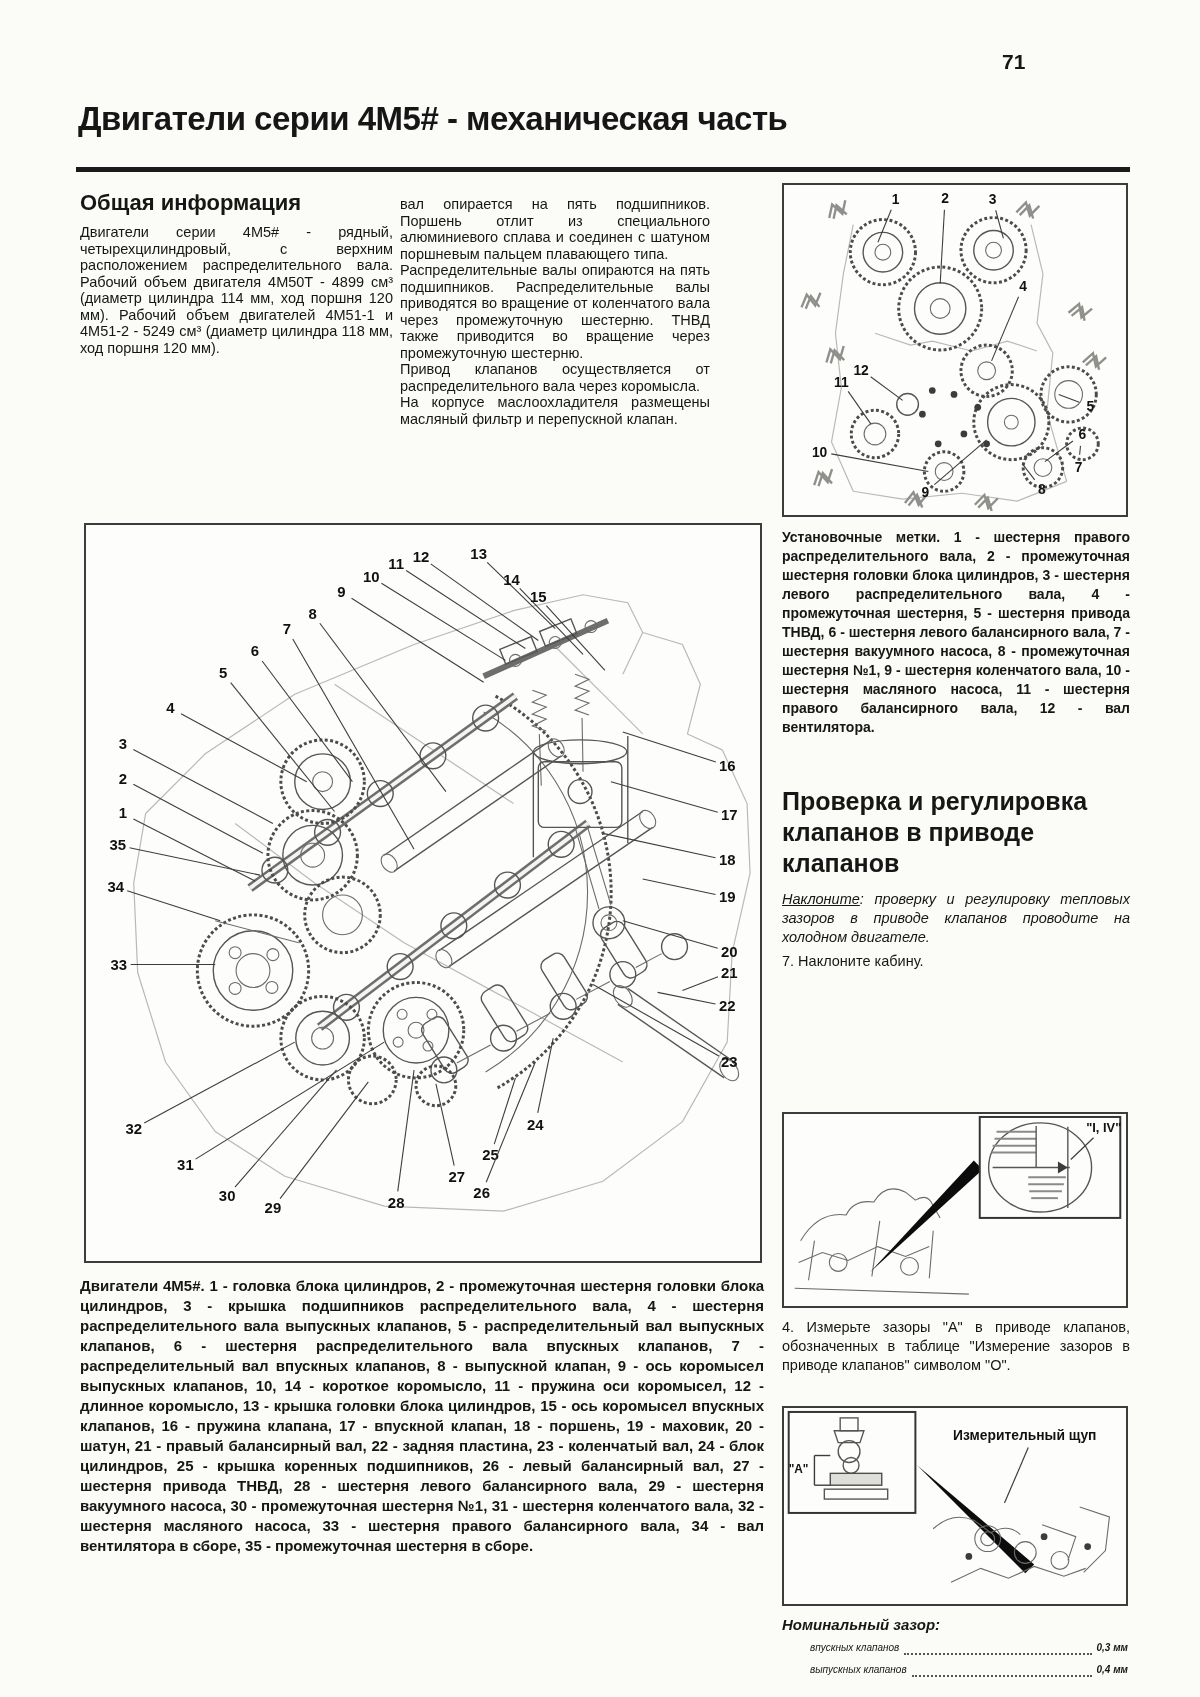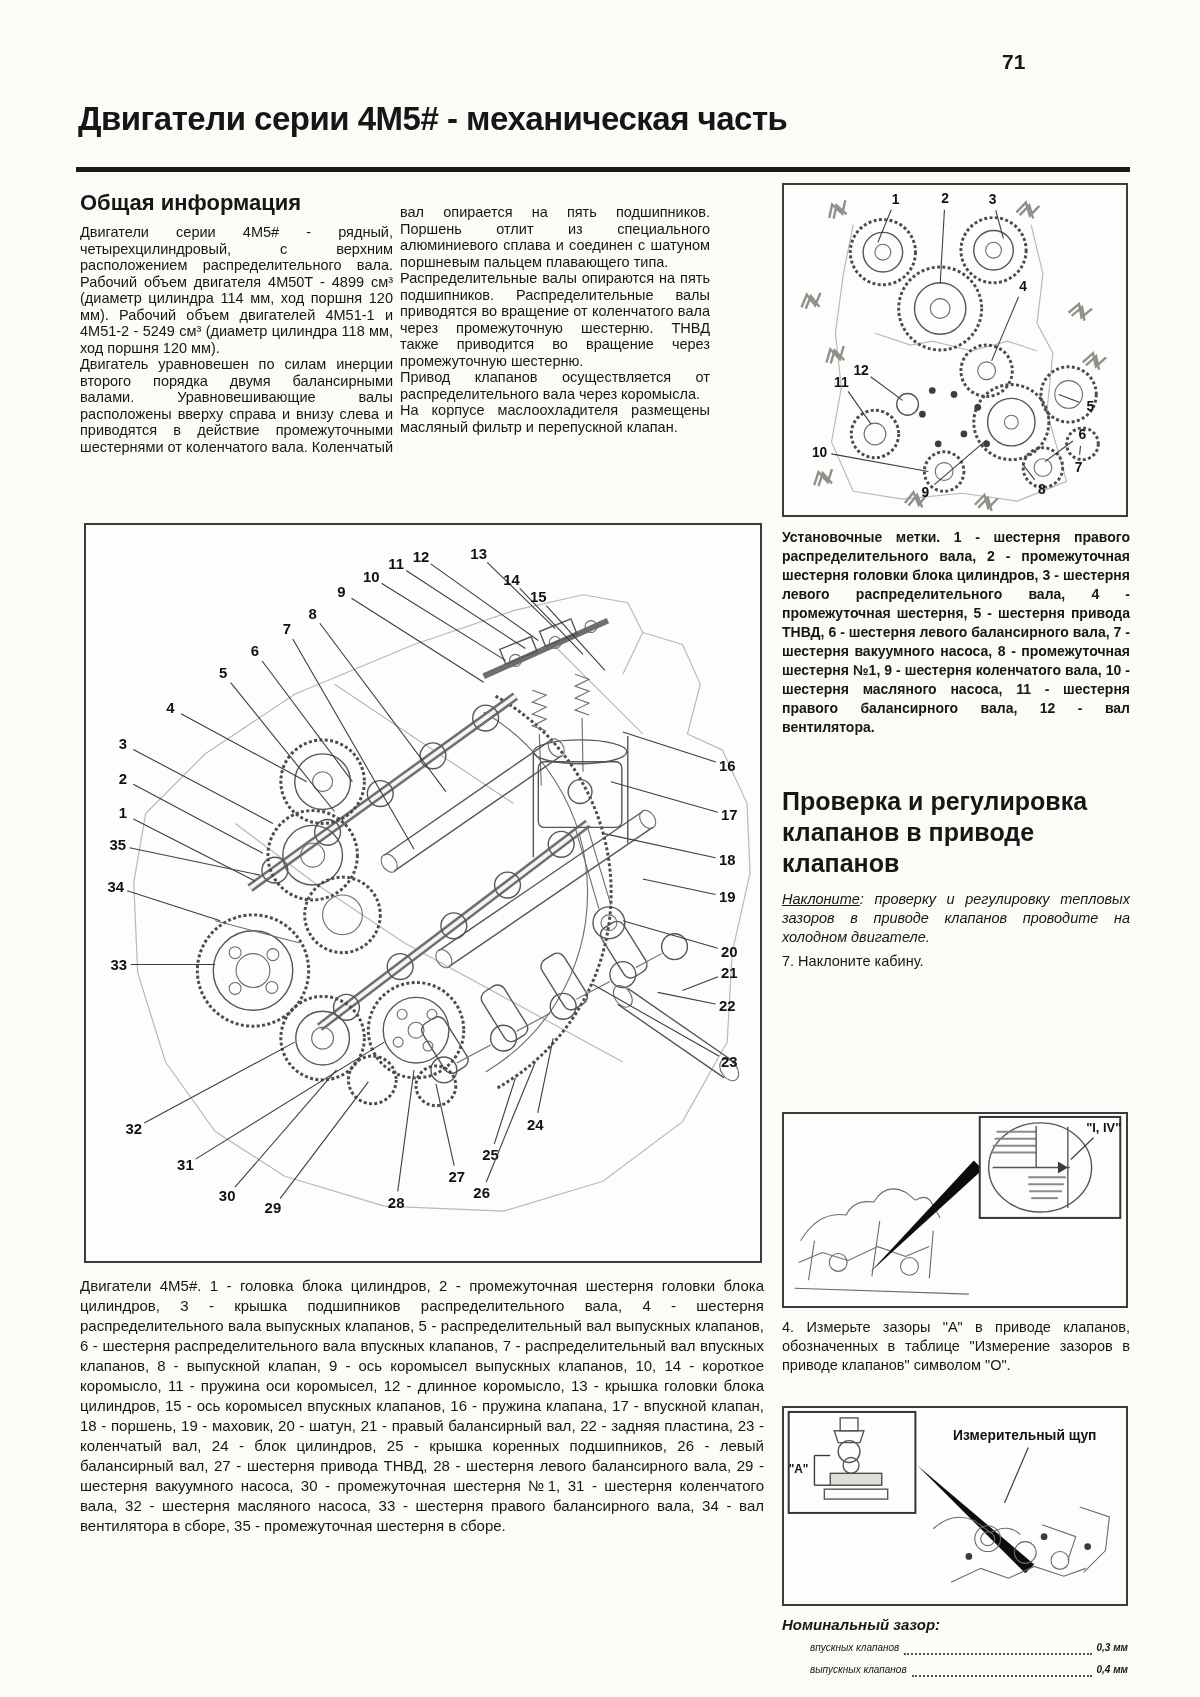--- a/index.html
+++ b/index.html
@@ -9,21 +9,21 @@
     font-family:"Liberation Sans",sans-serif;color:#161616;
   }
   .abs{position:absolute;}
   .pageno{font-size:21px;font-weight:bold;}
   .title{font-size:33px;font-weight:bold;letter-spacing:-0.5px;white-space:nowrap;}
   .rule{background:#1a1a1a;height:5px;}
   h2.sec{font-size:22px;font-weight:bold;margin:0 0 8px 0;}
   h2.sec2{font-size:25px;line-height:31px;font-weight:bold;margin:0;}
   .body p{margin:0;font-size:14.5px;line-height:16.5px;text-align:justify;}
   .cap{font-weight:bold;font-size:14px;line-height:19px;text-align:justify;margin:0;}
-  .capmain{font-weight:normal;font-size:15px;line-height:20px;text-align:justify;margin:0;}
+  .capmain{font-weight:bold;font-size:15px;line-height:20px;text-align:justify;margin:0;}
   .note{font-style:italic;font-size:14.5px;line-height:19px;text-align:justify;margin:0;}
   .note .nlabel{text-decoration:underline;}
   .steps p{margin:0 0 1px 0;font-size:14.5px;line-height:19px;text-align:justify;}
   .figbox{border:2px solid #3c3c3c;background:#fdfdfb;box-sizing:border-box;}
   .figbox svg{display:block;width:100%;height:100%;}
   .spec .sptitle{font-style:italic;font-weight:bold;font-size:15px;margin:0 0 4px 0;}
   .spec .sprow{display:flex;align-items:flex-end;font-style:italic;font-size:10px;
     line-height:22px;padding-left:28px;}
   .spec .leader{flex:1;border-bottom:2px dotted #555;margin:0 5px 4px 5px;min-width:20px;}
   .spec .spval{font-weight:bold;white-space:nowrap;}
@@ -39,24 +39,23 @@
 
 <div id="page">
 
   <div class="abs pageno" style="left:1002px;top:50px;">71</div>
   <div class="abs title" style="left:78px;top:100px;">Двигатели серии 4М5# - механическая часть</div>
   <div class="abs rule" style="left:76px;top:167px;width:1054px;"></div>
 
   <div class="abs body" style="left:80px;top:190px;width:313px;">
     <h2 class="sec">Общая информация</h2>
     <p>Двигатели серии 4М5# - рядный, четырехцилиндровый, с верхним расположением распределительного вала. Рабочий объем двигателя 4М50Т - 4899 см³ (диаметр цилиндра 114 мм, ход поршня 120 мм). Рабочий объем двигателей 4М51-1 и 4М51-2 - 5249 см³ (диаметр цилиндра 118 мм, ход поршня 120 мм).</p>
-    <p>Двигатель уравновешен по силам инерции второго порядка двумя балансирными валами. Уравновешивающие валы расположены вверху справа и внизу слева и приводятся в действие промежуточными шестернями от коленчатого вала. Коленчатый</p>
-  </div>
-
-  <div class="abs body" style="left:400px;top:204px;width:310px;">
+  </div>
+
+  <div class="abs body" style="left:400px;top:196px;width:310px;">
     <p>вал опирается на пять подшипников. Поршень отлит из специального алюминиевого сплава и соединен с шатуном поршневым пальцем плавающего типа.</p>
     <p>Распределительные валы опираются на пять подшипников. Распределительные валы приводятся во вращение от коленчатого вала через промежуточную шестерню. ТНВД также приводится во вращение через промежуточную шестерню.</p>
     <p>Привод клапанов осуществляется от распределительного вала через коромысла.</p>
     <p>На корпусе маслоохладителя размещены масляный фильтр и перепускной клапан.</p>
   </div>
 
   <div class="abs figbox" style="left:782px;top:183px;width:346px;height:334px;">
     <svg viewBox="0 0 346 334">
       <g>
         <polyline class="ghost" points="70,40 60,90 52,150 58,205 48,260 70,310"></polyline>

